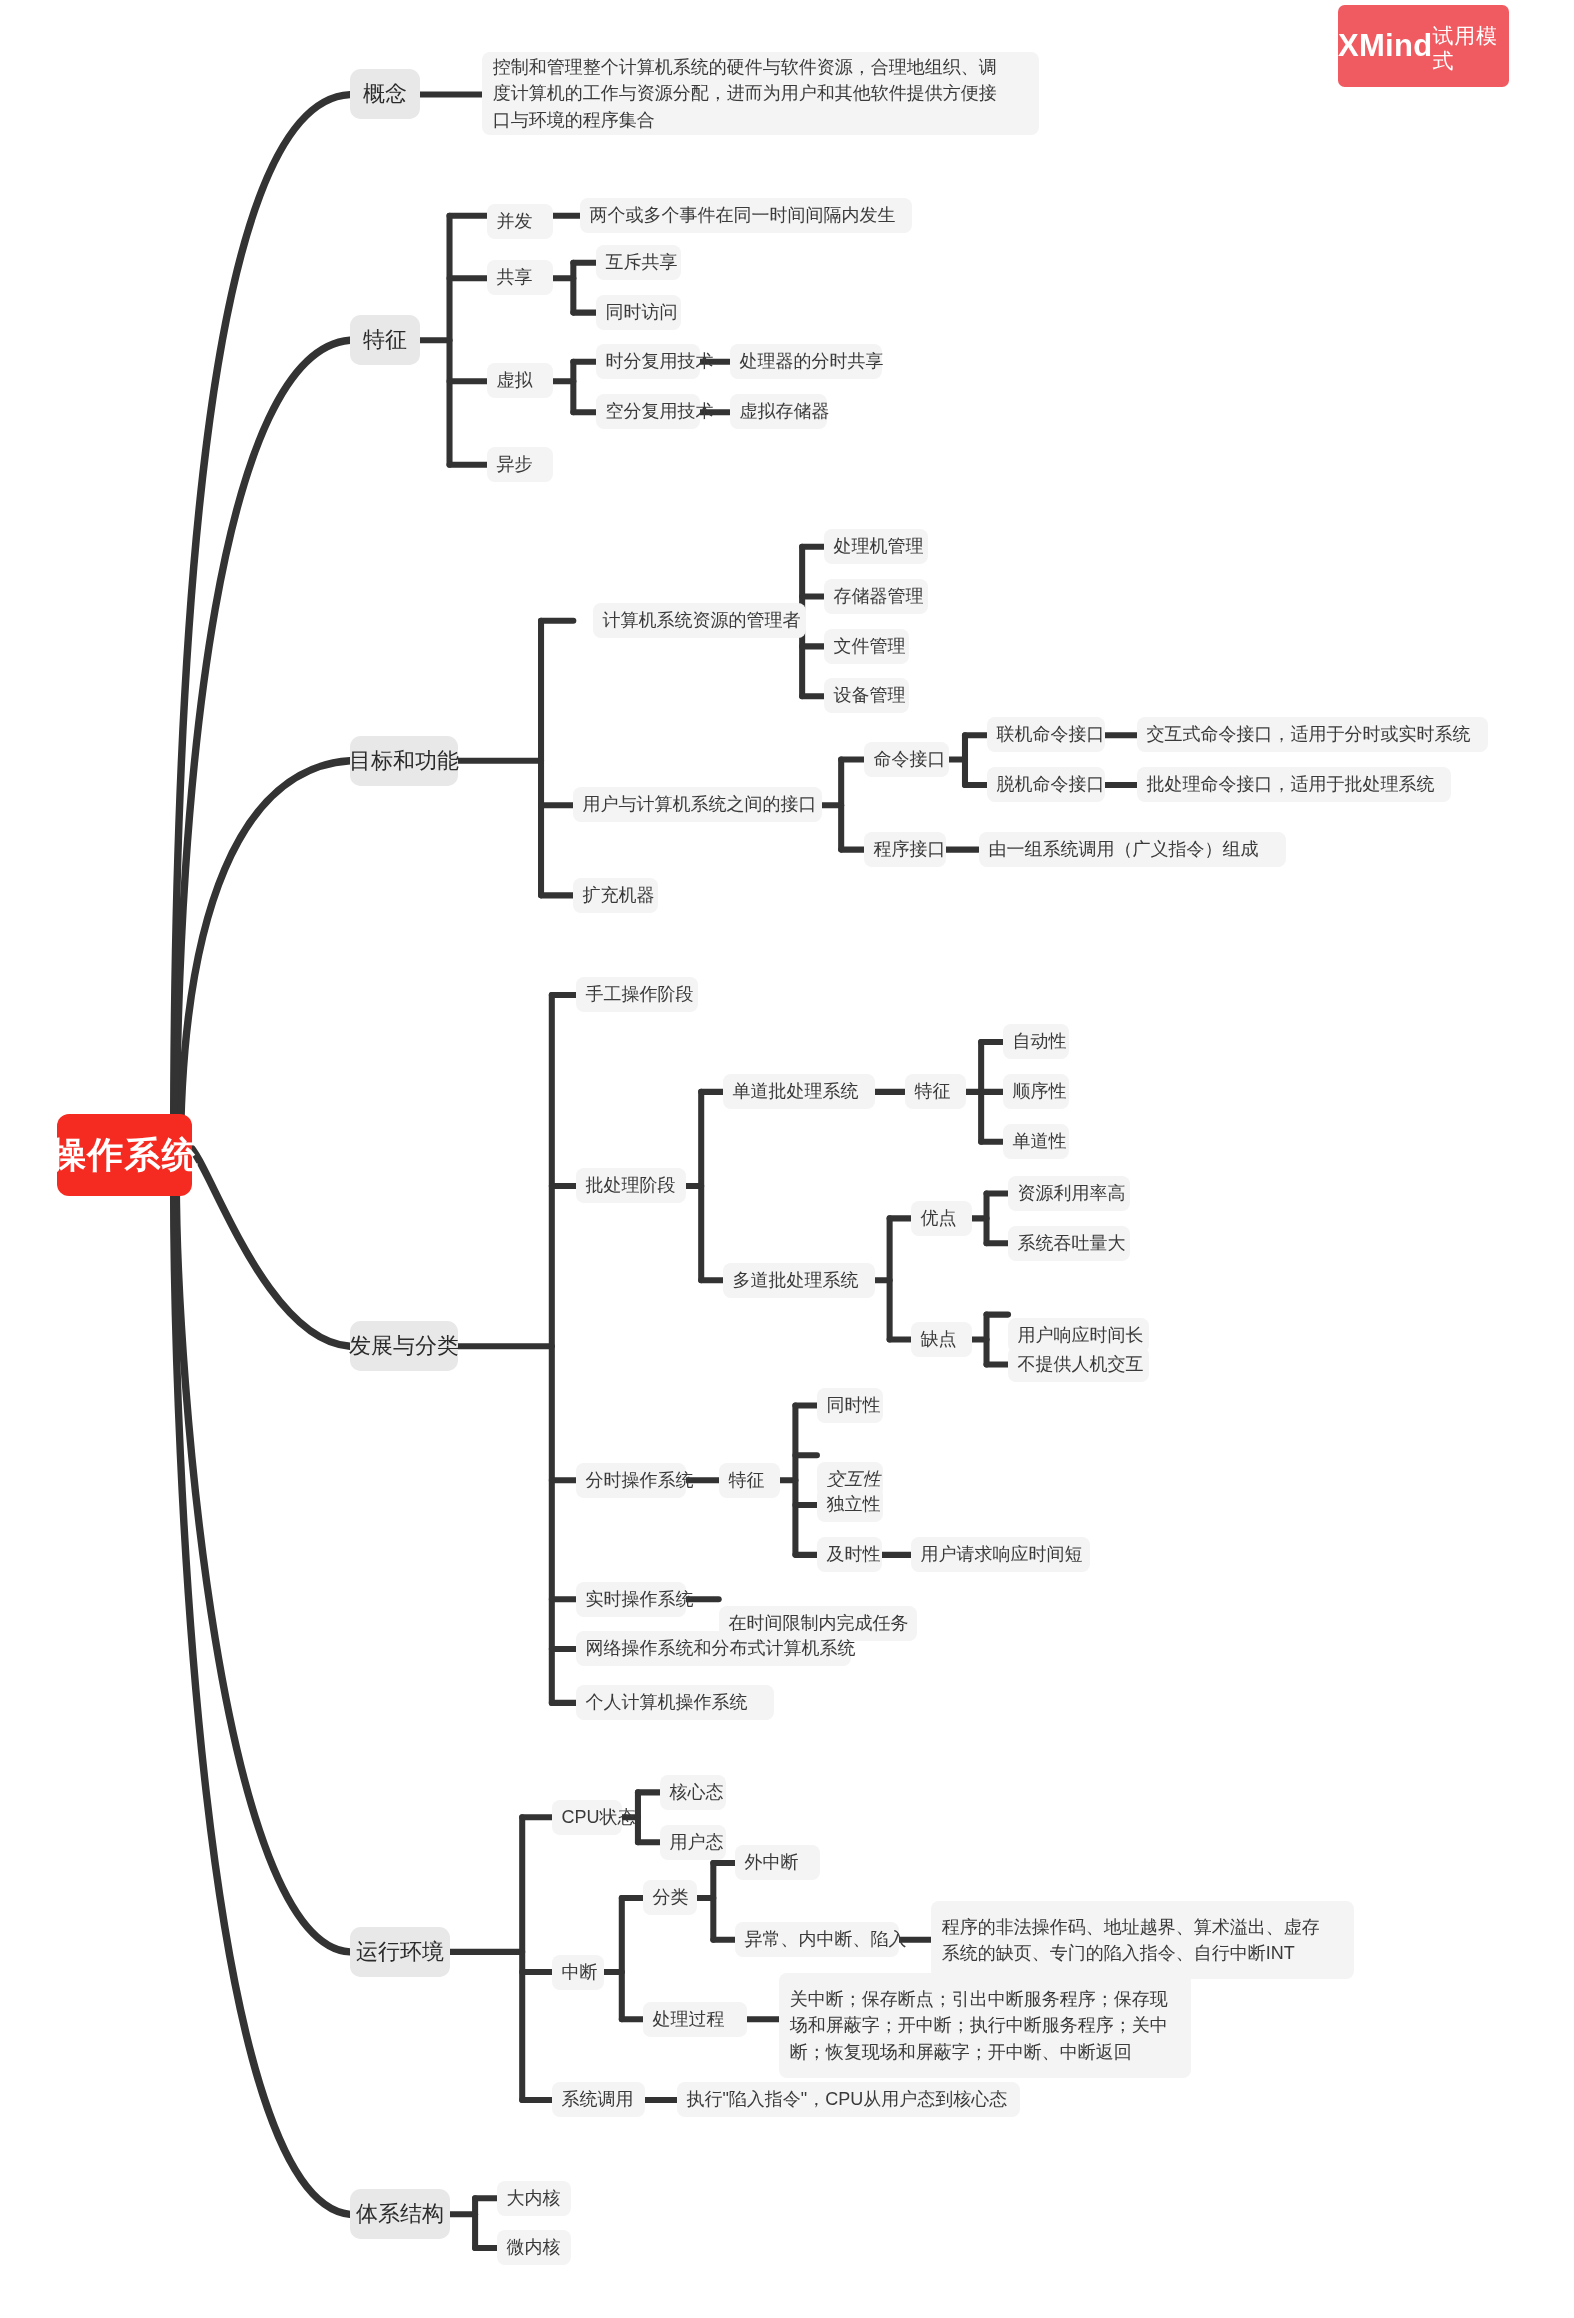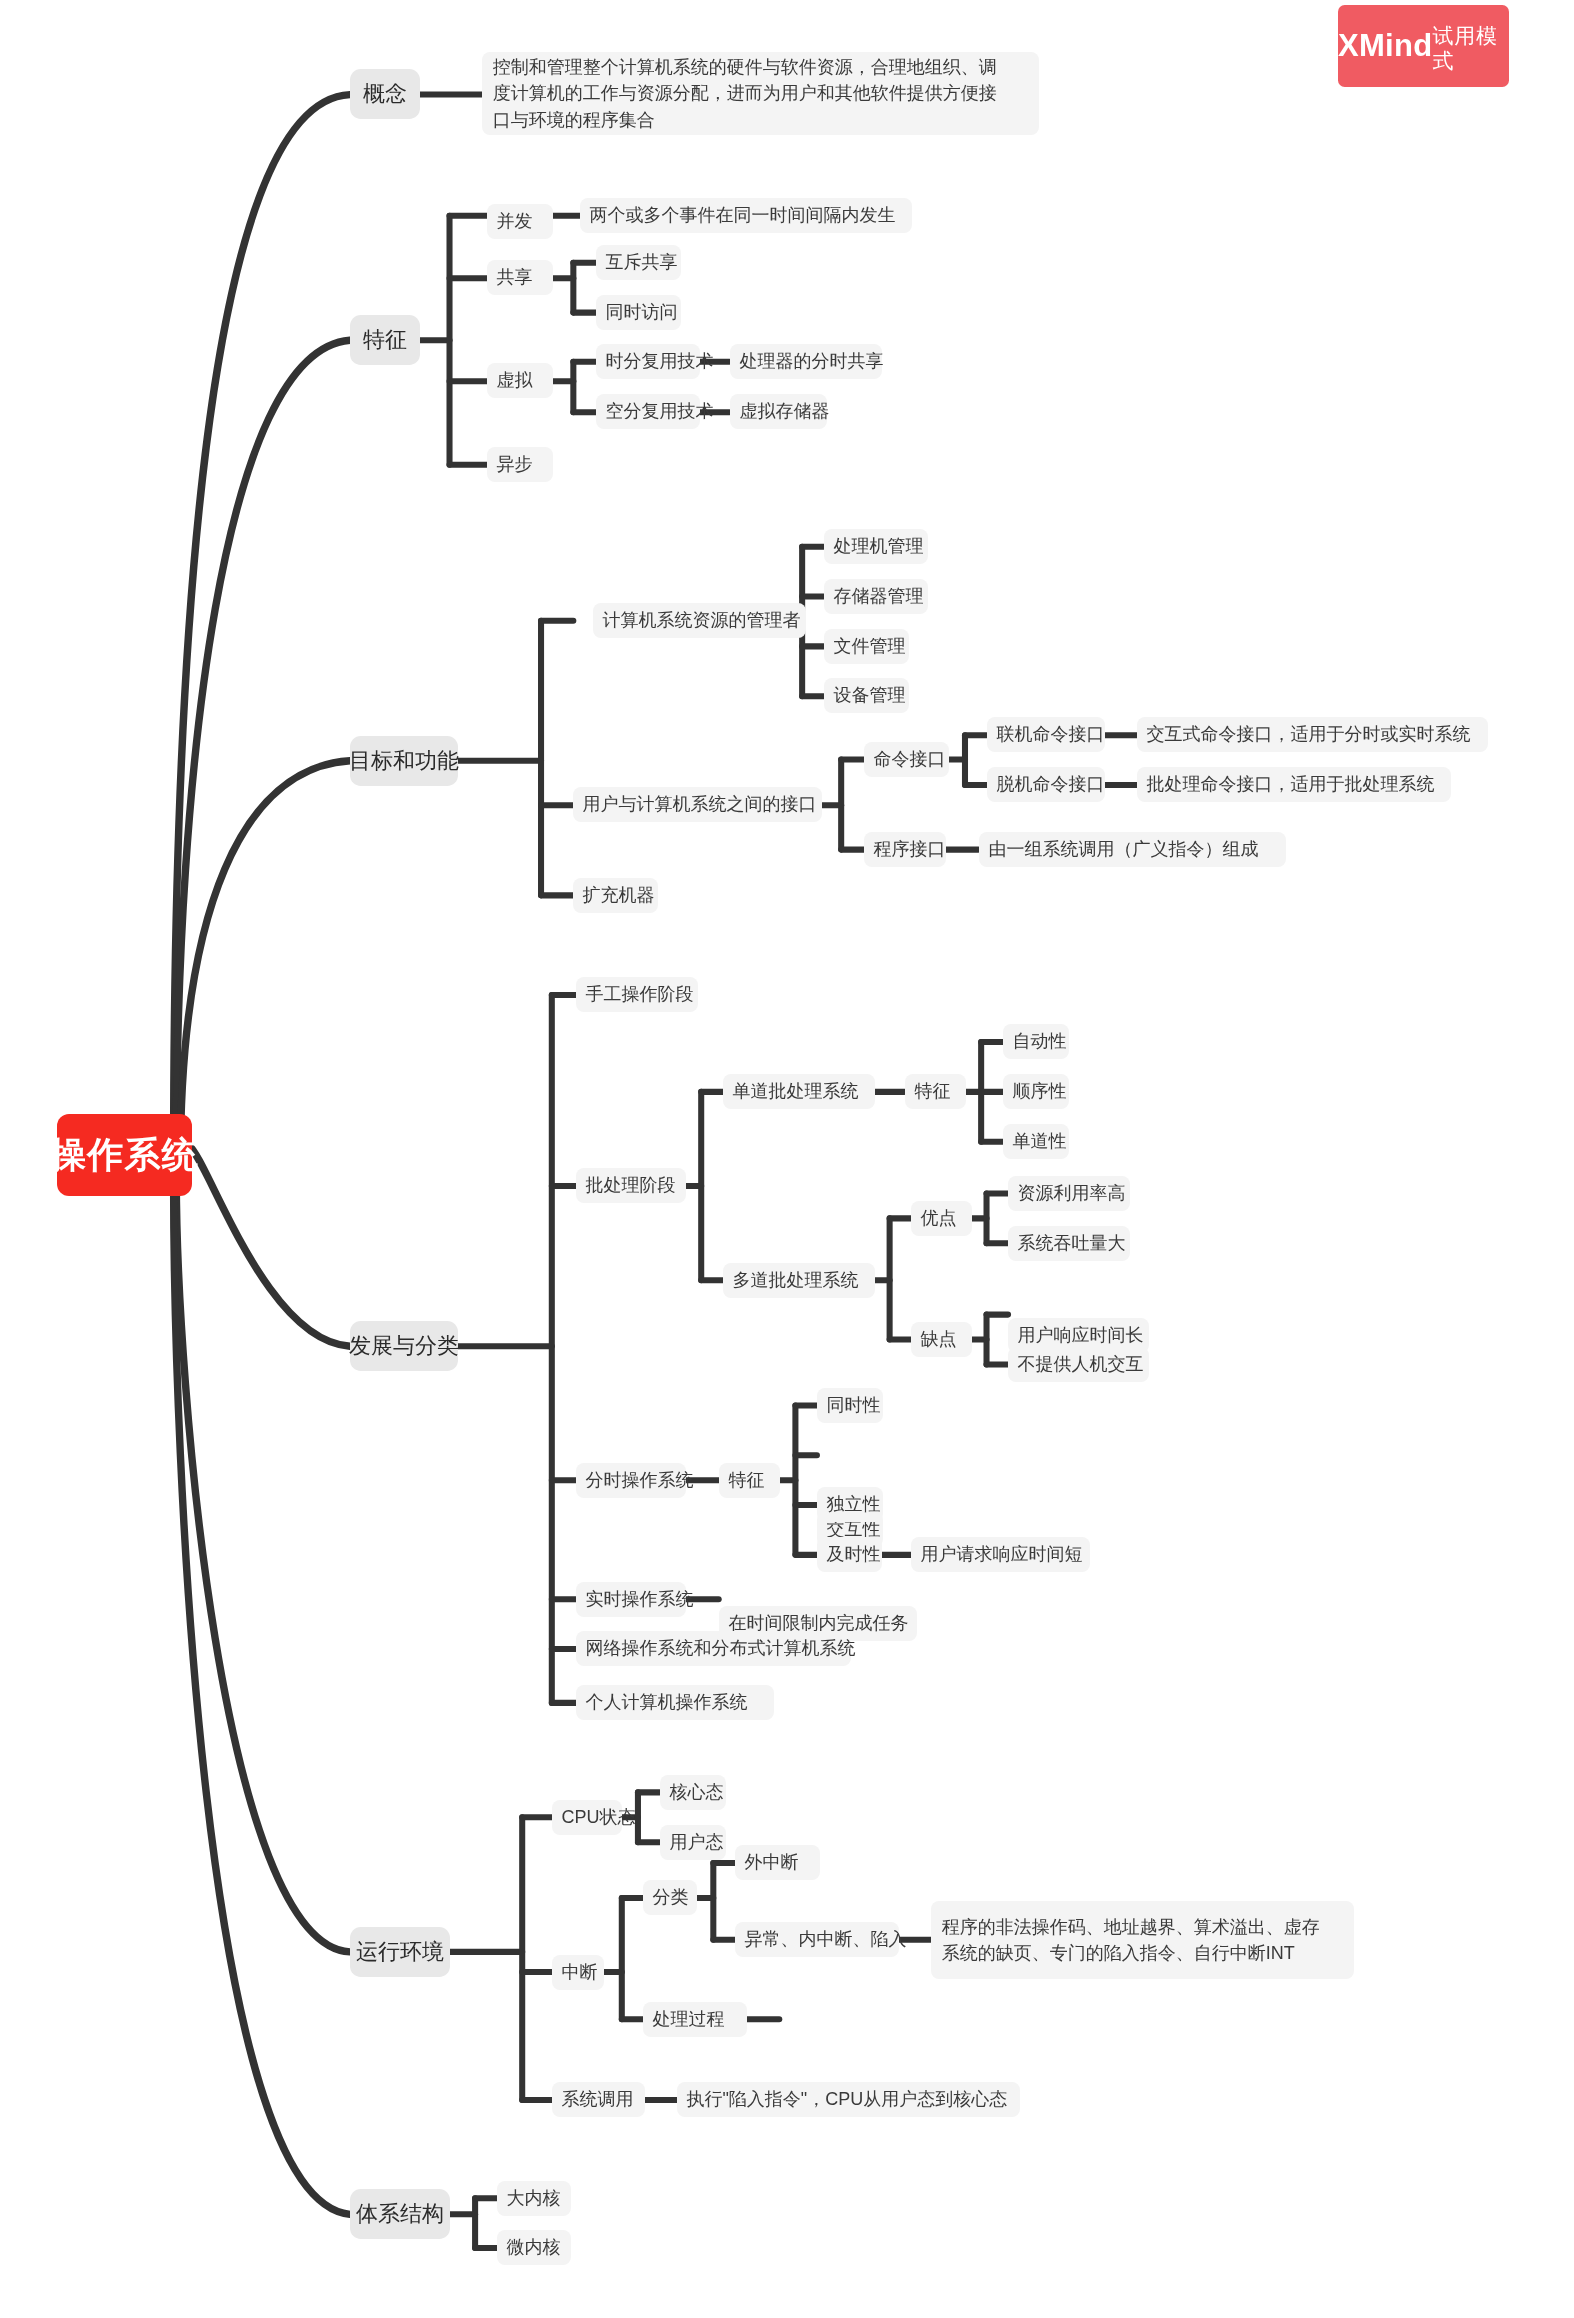--- a/index.html
+++ b/index.html
@@ -341,21 +341,21 @@
   <div class="node n-sub" style="left:911px;top:1201px;width:61px;height:35px;">优点</div>
   <div class="node n-sub" style="left:1008px;top:1176px;width:122px;height:35px;">资源利用率高</div>
   <div class="node n-sub" style="left:1008px;top:1226px;width:122px;height:35px;">系统吞吐量大</div>
   <div class="node n-sub" style="left:911px;top:1322px;width:61px;height:35px;">缺点</div>
   <div class="node n-sub" style="left:1008px;top:1297px;width:141px;height:35px;margin-top:21px;">用户响应时间长</div>
   <div class="node n-sub" style="left:1008px;top:1347px;width:141px;height:35px;">不提供人机交互</div>
 
   <div class="node n-sub" style="left:576px;top:1463px;width:110px;height:35px;">分时操作系统</div>
   <div class="node n-sub" style="left:719px;top:1463px;width:61px;height:35px;">特征</div>
   <div class="node n-sub" style="left:817px;top:1388px;width:66px;height:35px;">同时性</div>
-  <div class="node n-sub" style="left:817px;top:1512px;width:66px;height:35px;">交互性</div>
+  <div class="node n-sub" style="left:817px;top:1462px;width:66px;height:35px;font-style:italic;">交互性</div>
   <div class="node n-sub" style="left:817px;top:1487px;width:66px;height:35px;">独立性</div>
   <div class="node n-sub" style="left:817px;top:1537px;width:65px;height:35px;">及时性</div>
   <div class="node n-sub" style="left:911px;top:1537px;width:179px;height:35px;">用户请求响应时间短</div>
 
   <div class="node n-sub" style="left:576px;top:1582px;width:110px;height:35px;">实时操作系统</div>
   <div class="node n-sub" style="left:719px;top:1582px;width:198px;height:35px;margin-top:24px;">在时间限制内完成任务</div>
 
   <div class="node n-sub" style="left:576px;top:1631px;width:275px;height:35px;">网络操作系统和分布式计算机系统</div>
   <div class="node n-sub" style="left:576px;top:1685px;width:198px;height:35px;">个人计算机操作系统</div>
 
@@ -367,20 +367,23 @@
 
   <div class="node n-sub" style="left:552px;top:1955px;width:52px;height:35px;">中断</div>
 
   <div class="node n-sub" style="left:643px;top:1880px;width:54px;height:35px;">分类</div>
   <div class="node n-sub" style="left:735px;top:1845px;width:85px;height:35px;">外中断</div>
   <div class="node n-sub" style="left:735px;top:1922px;width:164px;height:35px;">异常、内中断、陷入</div>
   <div class="node n-note" style="left:931px;top:1901px;width:423px;height:78px;">程序的非法操作码、地址越界、算术溢出、虚存
 系统的缺页、专门的陷入指令、自行中断INT</div>
 
   <div class="node n-sub" style="left:643px;top:2002px;width:104px;height:35px;">处理过程</div>
+  <div class="node n-note" style="left:779px;top:1973px;width:412px;height:105px;">关中断；保存断点；引出中断服务程序；保存现
+场和屏蔽字；开中断；执行中断服务程序；关中
+断；恢复现场和屏蔽字；开中断、中断返回</div>
 
   <div class="node n-sub" style="left:552px;top:2082px;width:93px;height:35px;">系统调用</div>
   <div class="node n-sub" style="left:677px;top:2082px;width:343px;height:35px;">执行"陷入指令"，CPU从用户态到核心态</div>
 
   <div class="node n-main" style="left:350px;top:2189px;width:100px;height:50px;">体系结构</div>
   <div class="node n-sub" style="left:497px;top:2181px;width:74px;height:35px;">大内核</div>
   <div class="node n-sub" style="left:497px;top:2230px;width:74px;height:35px;">微内核</div>
 
   <div class="badge" style="left:1338px;top:5.4px;width:171px;height:82px;">
     <div class="badge-title">XMind</div>

